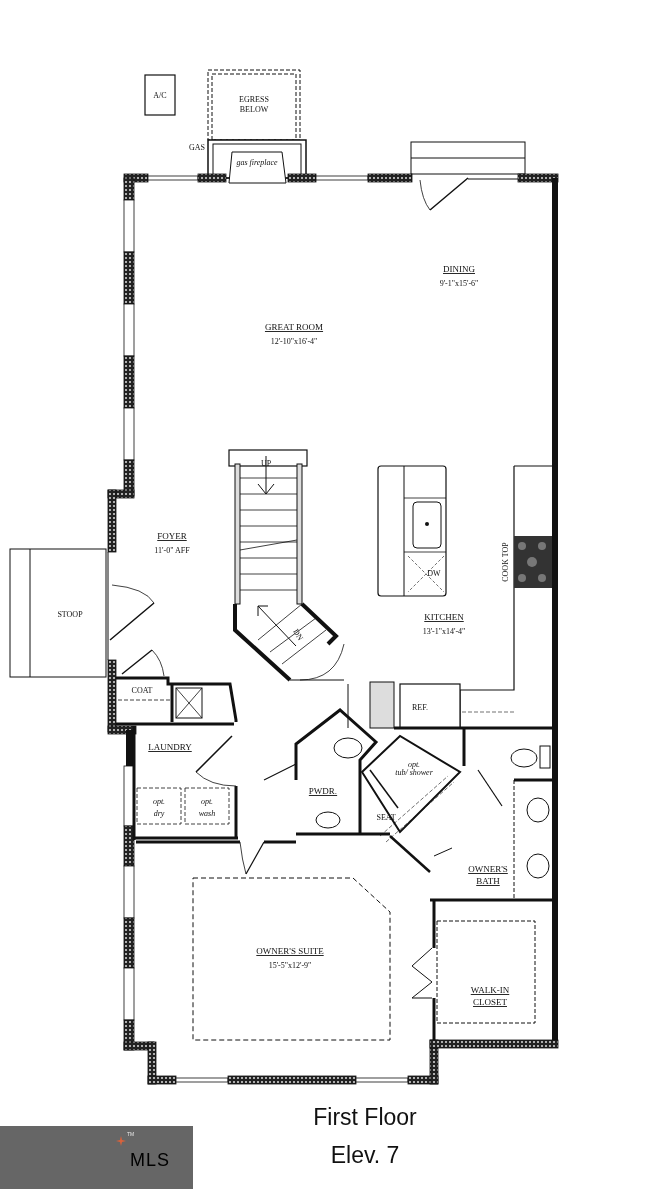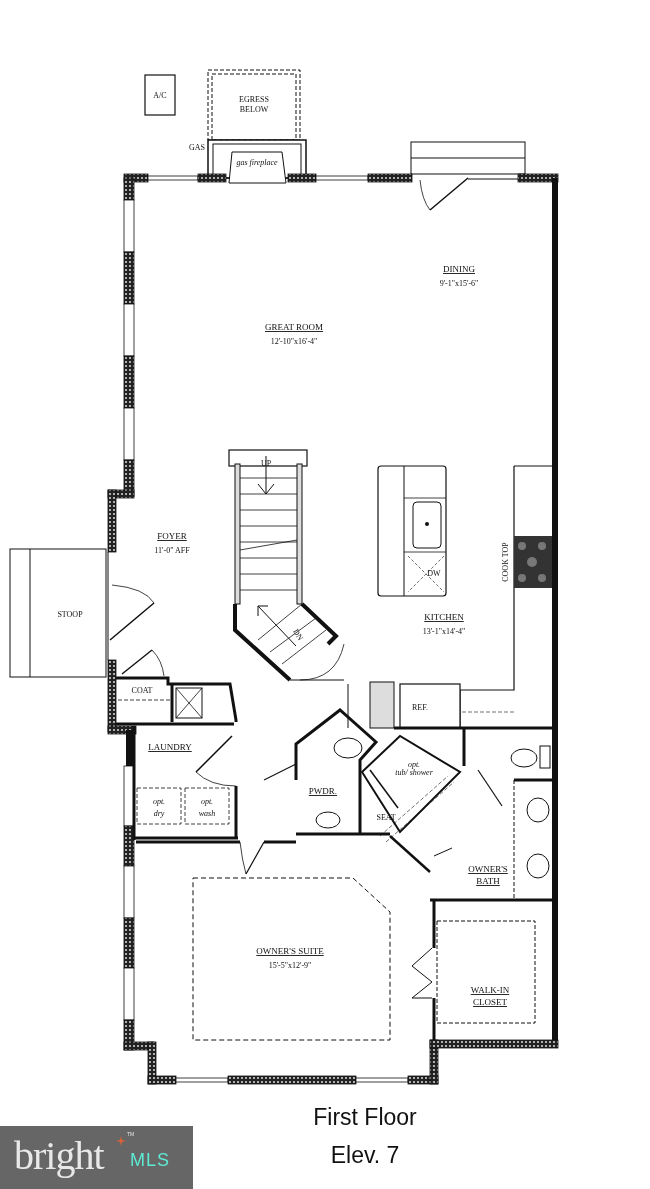--- a/index.html
+++ b/index.html
@@ -5,21 +5,21 @@
   html, body { margin:0; padding:0; background:#ffffff; }
   body { width:650px; height:1189px; position:relative; overflow:hidden; font-family:"Liberation Serif", serif; }
   #plan { position:absolute; left:0; top:0; width:650px; height:1189px; }
   .lbl { font-family:"Liberation Serif", serif; font-size:9px; fill:#111; text-anchor:middle; }
   .lbl-u { text-decoration:underline; }
   .dim { font-family:"Liberation Serif", serif; font-size:8px; fill:#111; text-anchor:middle; }
   .ital { font-style:italic; }
   .caption { position:absolute; left:0; width:650px; text-align:center; font-family:"Liberation Sans", sans-serif; font-size:23px; color:#111; line-height:30px;margin-left:40px; }
   .logo-box { position:absolute; left:0; top:1126px; width:193px; height:63px; background:#666666; }
   .logo-text { position:absolute; left:14px; top:6px; font-family:"Liberation Serif", serif; font-size:40px; color:#e8e8e8; letter-spacing:-1px; }
-  .logo-mls { position:absolute; left:130px; top:24px; font-family:"Liberation Sans", sans-serif; font-size:18px; color:#5eead4; letter-spacing:1px; }
+  .logo-mls { position:absolute; left:130px; top:24px; font-family:"Liberation Sans", sans-serif; font-size:18px; color:#000000; letter-spacing:1px; }
   .logo-star { position:absolute; left:116px; top:10px; width:10px; height:10px; }
   .logo-tm { position:absolute; left:127px; top:5px; font-family:"Liberation Sans", sans-serif; font-size:5px; color:#e8e8e8; }
 </style>
 </head>
 <body>
 
 <svg id="plan" viewBox="0 0 650 1189" xmlns="http://www.w3.org/2000/svg">
   <defs>
     <pattern id="hatch" width="4" height="4" patternUnits="userSpaceOnUse">
       <rect width="4" height="4" fill="#222"></rect>
@@ -252,19 +252,18 @@
     <text class="lbl lbl-u" x="490" y="993">WALK-IN</text>
     <text class="lbl lbl-u" x="490" y="1005">CLOSET</text>
     <text class="lbl lbl-u" x="323" y="794">PWDR.</text>
   </g>
 </svg>
 
 <div class="caption" style="top:1102px;">First Floor</div>
 <div class="caption" style="top:1140px;">Elev. 7</div>
 
 <div class="logo-box">
-  <span class="logo-text">bright</span>
   <svg class="logo-star" viewBox="0 0 10 10">
     <polygon points="5,0 6,4 10,5 6,6 5,10 4,6 0,5 4,4" fill="#d9623b"></polygon>
   </svg>
   <span class="logo-tm">TM</span>
   <span class="logo-mls">MLS</span>
 </div>
 
 </body></html>

